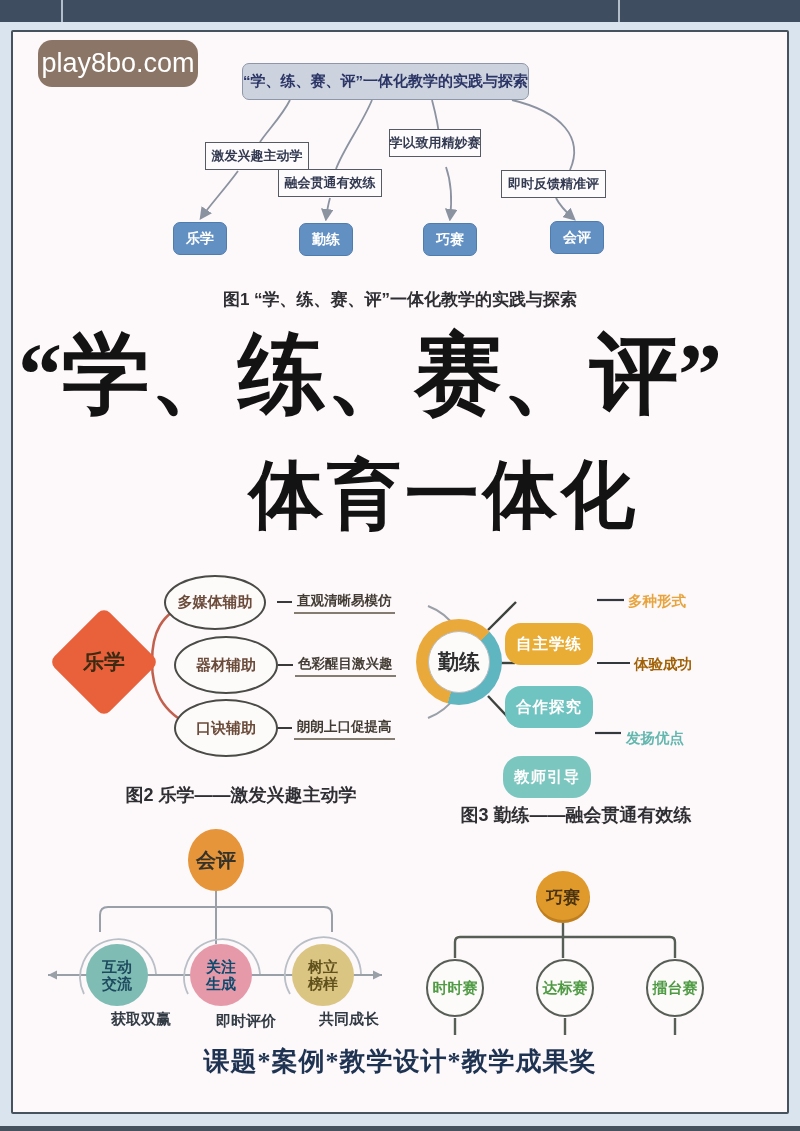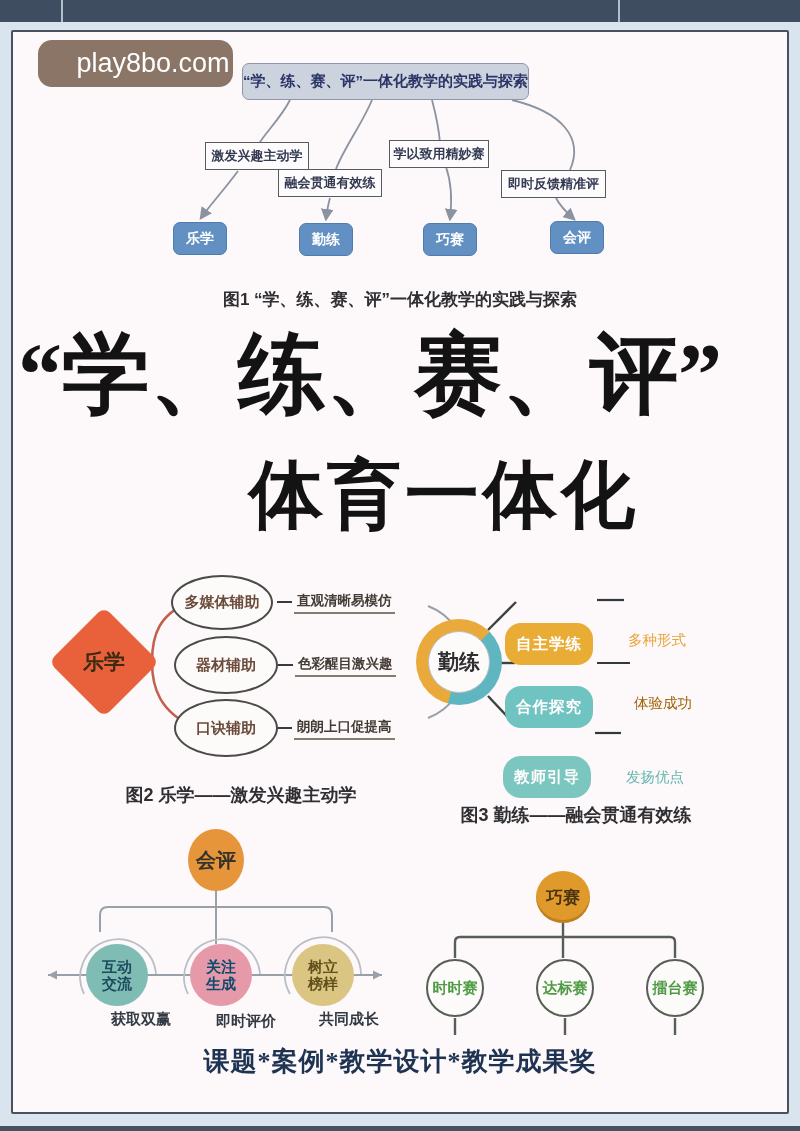--- a/index.html
+++ b/index.html
@@ -11,30 +11,30 @@
   .top-bar .vline{position:absolute;top:0;width:2px;height:22px;background:#c7d3de;opacity:.85;}
   .v1{left:61px;} .v2{left:618px;}
   .bottom-bar{left:0;top:1126px;width:800px;height:5px;background:#46535f;z-index:5;}
   
   .page{left:11px;top:30px;width:778px;height:1084px;background:#fdf8fa;
         border:2px solid #47525f;box-sizing:border-box;border-radius:2px;z-index:1;}
   svg.wires{left:0;top:0;z-index:2;pointer-events:none;}
   .node,.txt{z-index:3;}
   
   .watermark{left:38px;top:40px;width:160px;height:47px;background:#8b7566;border-radius:14px;
-             color:#fff;font-size:27px;display:flex;align-items:center;justify-content:center;z-index:4;padding-left:35px;}
+             color:#fff;font-size:27px;display:flex;align-items:center;justify-content:center;z-index:4;}
   
   .f1-root{left:242px;top:63px;width:287px;height:37px;background:#cdd3de;border:1.5px solid #8d97a7;
            border-radius:7px;box-sizing:border-box;display:flex;align-items:center;justify-content:center;
            font-weight:bold;font-size:15px;color:#2b3566;}
   .wbox{background:#fdfbfc;border:1.5px solid #555a63;box-sizing:border-box;display:flex;align-items:center;
         justify-content:center;font-weight:bold;font-size:13px;color:#333a52;white-space:nowrap;}
   .wb0{left:205px;top:142px;width:104px;height:28px;}
   .wb1{left:278px;top:169px;width:104px;height:28px;}
-  .wb2{left:389px;top:140px;width:100px;height:28px;}
+  .wb2{left:389px;top:129px;width:92px;height:28px;}
   .wb3{left:501px;top:170px;width:105px;height:28px;}
   .bnode{background:#6290c2;border:1px solid #4f7cae;border-radius:7px;box-sizing:border-box;
          display:flex;align-items:center;justify-content:center;color:#fff;font-weight:bold;font-size:14px;
          width:54px;height:33px;}
   .bn0{left:173px;top:222px;} .bn1{left:299px;top:223px;} .bn2{left:423px;top:223px;} .bn3{left:550px;top:221px;}
   .caption{font-weight:bold;color:#2f2f33;text-align:center;white-space:nowrap;}
   .cap1{left:100px;top:288px;width:600px;font-size:17px;}
   .cap2{left:91px;top:783px;width:300px;font-size:18px;}
   .cap3{left:426px;top:803px;width:300px;font-size:18px;}
   
@@ -43,38 +43,38 @@
   .title2{left:0;top:446px;width:800px;text-align:center;font-family:"Liberation Serif","DejaVu Serif",serif;
           font-weight:900;font-size:74px;letter-spacing:4px;color:#131313;padding-left:44px;}
   
   .diamond{left:65px;top:623px;width:78px;height:78px;background:#e8613b;border-radius:8px;
            transform:rotate(45deg);}
   .diamond-label{left:65px;top:623px;width:78px;height:78px;display:flex;align-items:center;justify-content:center;
                  font-weight:bold;font-size:21px;color:#3c2a12;}
   .ellipse{border:2px solid #4a4a46;border-radius:50%;background:#fdfafa;box-sizing:border-box;
            display:flex;align-items:center;justify-content:center;font-weight:bold;font-size:15px;color:#6b4b3a;
            white-space:nowrap;}
-  .el0{left:171px;top:575px;width:102px;height:55px;}
+  .el0{left:164px;top:575px;width:102px;height:55px;}
   .el1{left:174px;top:636px;width:104px;height:58px;}
   .el2{left:174px;top:699px;width:104px;height:58px;}
   .note2{font-weight:bold;font-size:13.5px;color:#433c34;white-space:nowrap;}
   .note2 span{border-bottom:2px solid #847b71;padding:0 3px 2px 3px;display:inline-block;}
   .nt0{left:294px;top:592px;} .nt1{left:295px;top:655px;} .nt2{left:294px;top:718px;}
   
   .ring{left:416px;top:619px;width:86px;height:86px;border-radius:50%;
         background:conic-gradient(from 0deg,#e9aa3b 0deg 45deg,#5fb6c0 45deg 195deg,#e9aa3b 195deg 360deg);}
   .ring-inner{position:absolute;left:12px;top:12px;width:62px;height:62px;border-radius:50%;background:#fdfafa;
               border:1px solid #b8bec4;box-sizing:border-box;display:flex;align-items:center;justify-content:center;
               font-weight:bold;font-size:21px;color:#2f2f2f;}
   .f3node{width:88px;height:42px;border-radius:16px;display:flex;align-items:center;justify-content:center;
           color:#fff;font-weight:bold;font-size:15.5px;letter-spacing:1px;white-space:nowrap;margin-top:44px;}
   .f3a{left:505px;top:579px;background:#e9ac35;}
   .f3b{left:505px;top:642px;background:#6fc3c0;}
   .f3c{left:503px;top:712px;background:#7cc6c0;border-radius:18px;}
-  .note3{font-weight:normal;font-size:14.5px;white-space:nowrap;margin-top:39px;}
+  .note3{font-weight:bold;font-size:14.5px;white-space:nowrap;}
   .n3a{left:628px;top:592px;color:#e8a43c;}
   .n3b{left:634px;top:655px;color:#a16207;}
   .n3c{left:626px;top:729px;color:#63b7ae;}
   
   .f4top{left:188px;top:829px;width:56px;height:62px;border-radius:50%;background:#e6953a;
          display:flex;align-items:center;justify-content:center;font-weight:bold;font-size:20px;color:#35322a;}
   .f4c{width:62px;height:62px;border-radius:50%;display:flex;align-items:center;justify-content:center;
        font-weight:bold;font-size:15px;line-height:1.15;text-align:center;}
   .f4c span{display:inline-block;width:2.4em;text-align:center;}
   .f4c0{left:86px;top:944px;background:#7fbcb4;color:#1d4a5e;}

